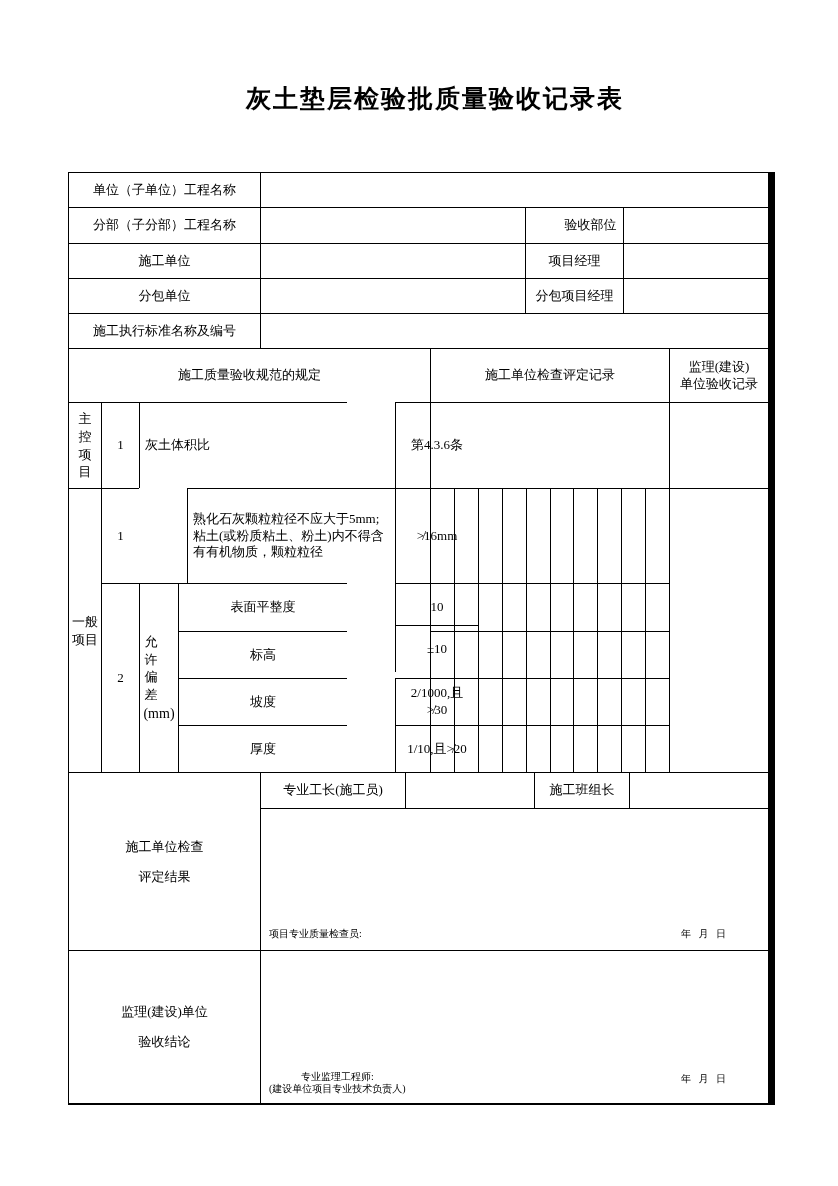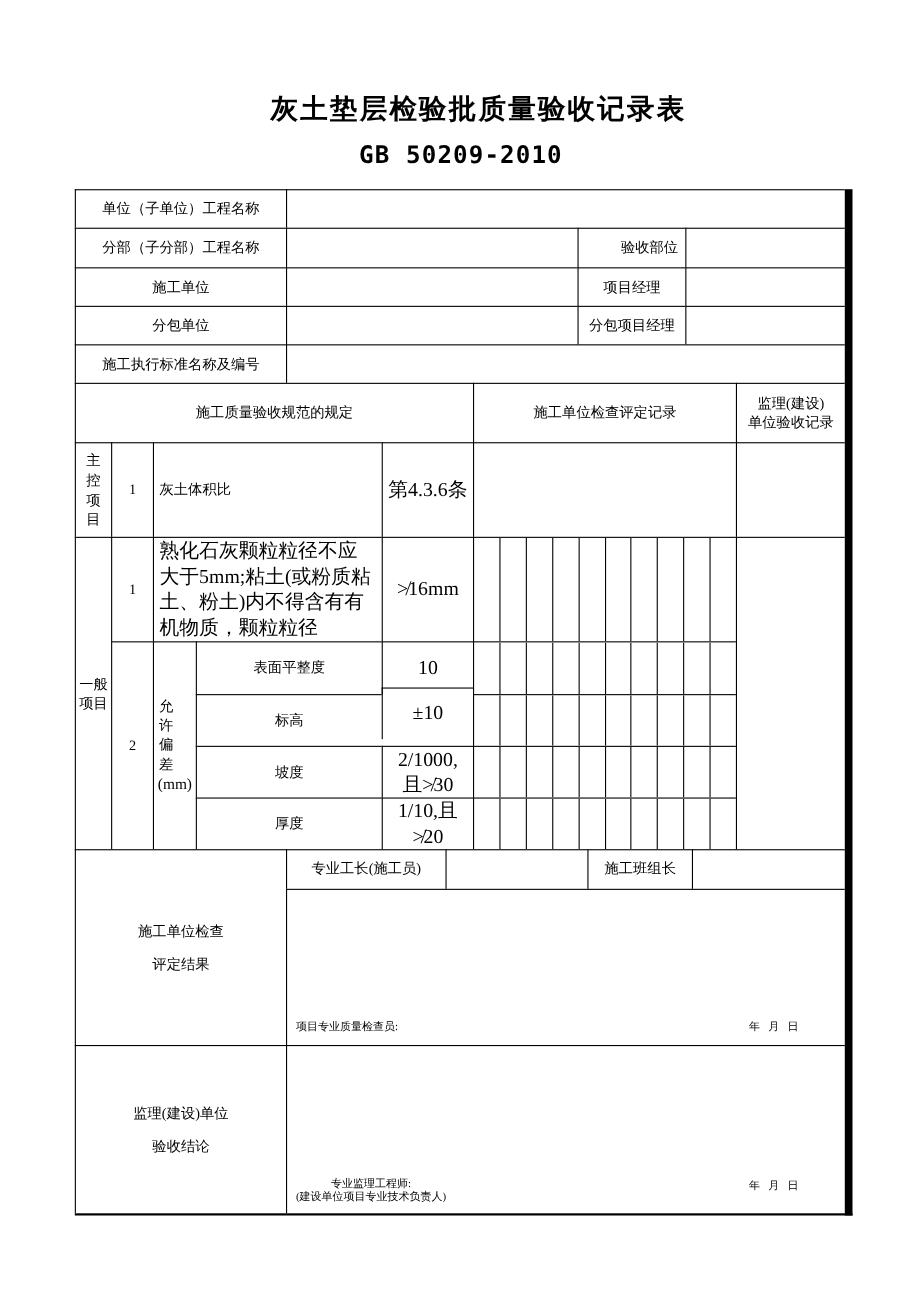--- a/index.html
+++ b/index.html
@@ -18,29 +18,28 @@
   .pad{padding:2px 5px;}
   .vtxt{display:block;width:15px;word-break:break-all;line-height:1.35;text-align:center;}
   .vtxt2{display:block;width:30px;word-break:break-all;line-height:1.35;text-align:center;}
   .unit{font-size:14px;margin-top:1px;font-family:Liberation Serif, serif;}
   .grid{display:flex;align-items:stretch;padding:0;}
   .gcell{flex:1 1 0;}
   .gcell + .gcell{border-left:1px solid #000;}
   .two{display:block;}
   .sig{position:absolute;font-size:10px;}
   .date{white-space:pre;}
-  .small{font-size:18px;}
+  .small{font-size:13px;margin-left:48px;}
 </style>
 </head>
 <body>
 
 <div class="page">
 
   <div class="title">灰土垫层检验批质量验收记录表</div>
-  <div class="subtitle">GB 50209-2010</div>
 
   <div class="tbl">
 
     <div class="c" style="left:0;top:0;width:192px;height:35px;">
         <span>单位（子单位）工程名称</span>
       </div>
     <div class="c" style="left:192px;top:0;width:508px;height:35px;">
         <span></span>
       </div>
 

